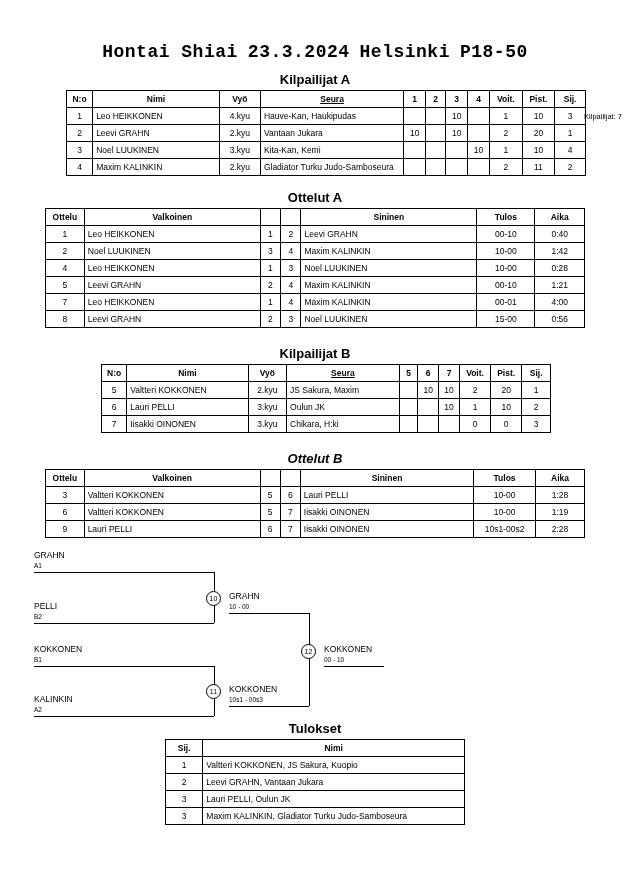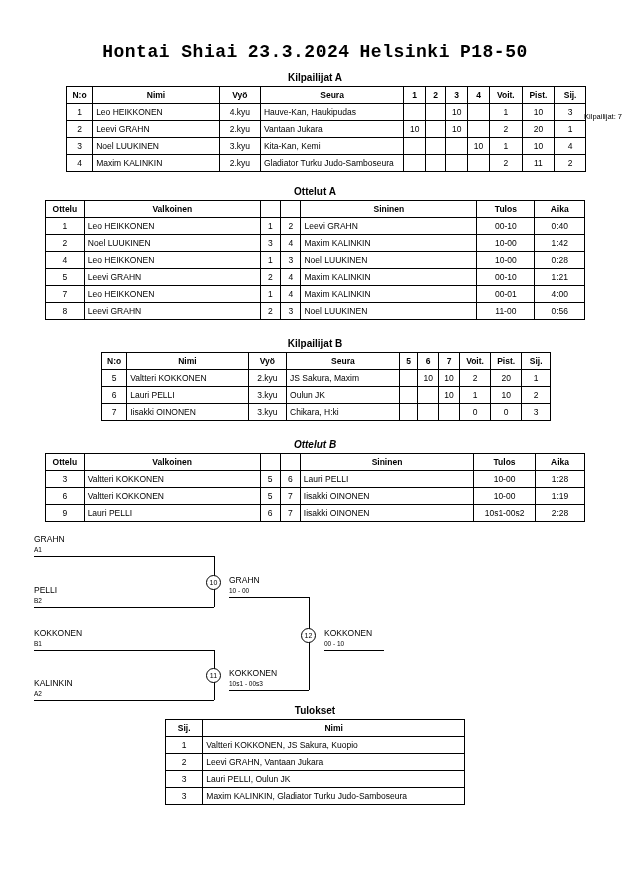--- a/index.html
+++ b/index.html
@@ -28,21 +28,21 @@
     letter-spacing: 0.5px;
     margin-top: 42px;
     font-family: Liberation Mono, monospace;
   }
   .title .gap {
     display: inline-block;
     width: 10px;
   }
   .section-head {
     text-align: center;
-    font-size: 10px;
+    font-size: 13px;
     font-weight: bold;
     margin-top: 10px;
     margin-bottom: 3px;
   }
   .competitors-count {
     position: absolute;
     right: 8px;
     top: 70px;
     font-size: 7.5px;
   }
@@ -68,21 +68,21 @@
   
   .tbl-wrap {
     display: flex;
     justify-content: center;
   }
 
   table.kilp { width: 520px; margin-left: 22px; }
   table.kilp .col-no { width: 22px; }
   table.kilp .col-nimi { width: 150px; }
   table.kilp .col-vyo { width: 42px; }
-  table.kilp .col-seura { width: 140px; }
+  table.kilp .col-seura { width: 140px; text-decoration: underline; }
   table.kilp .col-m { width: 18px; }
   table.kilp .col-voit { width: 30px; }
   table.kilp .col-pist { width: 30px; }
   table.kilp .col-sij { width: 30px; }
 
   table.kilpB { width: 450px; }
 
   
   table.ott { width: 540px; }
   table.ott .col-ottelu { width: 34px; }
@@ -281,21 +281,21 @@
           <td class="l">Maxim KALINKIN</td>
           <td class="c">00-01</td>
           <td class="c">4:00</td>
         </tr>
         <tr>
           <td class="c">8</td>
           <td class="l">Leevi GRAHN</td>
           <td class="c">2</td>
           <td class="c">3</td>
           <td class="l">Noel LUUKINEN</td>
-          <td class="c">11-00</td>
+          <td class="c">15-00</td>
           <td class="c">0:56</td>
         </tr>
       </tbody>
     </table>
   </div>
 
   <div class="section-head" style="margin-top:18px;">Kilpailijat B</div>
   <div class="tbl-wrap">
     <table class="kilp kilpB">
       <thead>

